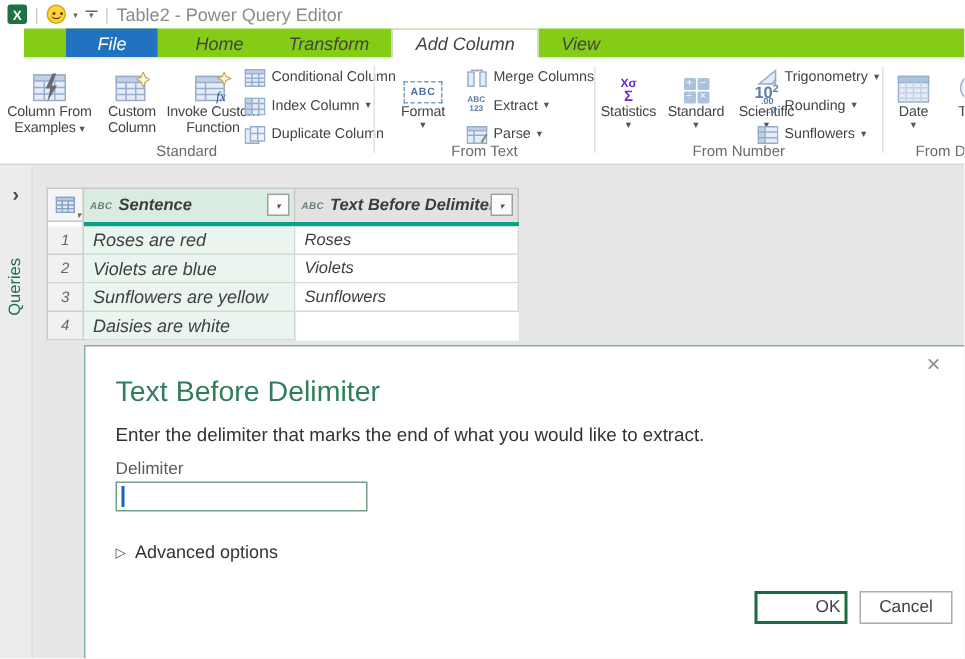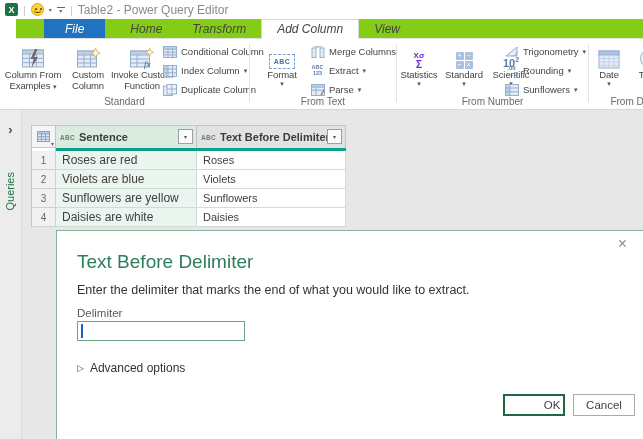--- a/index.html
+++ b/index.html
@@ -55,21 +55,21 @@
 
   
   .mainbg{position:absolute;left:0;top:110px;width:100%;height:329px;background:#e7e7e7;}
   .sidebar{position:absolute;left:0;top:0;width:22px;height:100%;background:#ececec;border-right:1px solid #dcdcdc;}
   .chev{position:absolute;top:12px;left:0;width:100%;text-align:center;font-size:13px;font-weight:bold;color:#4a4a4a;cursor:pointer;}
   .queries{position:absolute;top:62px;left:4px;writing-mode:vertical-rl;transform:rotate(180deg);
            font-size:11px;color:#1e7145;}
 
   
   .pqtable{position:absolute;left:31px;top:125px;z-index:1;background:#fff;border-top:1px solid #c6c6c6;border-left:1px solid #c6c6c6;}
-  .trow{display:flex;}
+  .trow{display:flex;font-style:italic;}
   .hcell{height:22px;display:flex;align-items:center;padding:0 4px;border-right:1px solid #c2c2c2;position:relative;}
   .corner{width:24px;height:22px;background:#f5f5f5;border-right:1px solid #c2c2c2;border-bottom:1px solid #c6c6c6;
           display:flex;align-items:center;justify-content:center;position:relative;}
   .corner .ccar{position:absolute;right:1px;bottom:0;font-size:6px;color:#666;}
   .hname{font-size:11px;font-weight:bold;color:#3c3c3c;margin-left:4px;white-space:nowrap;overflow:hidden;}
   .typeic{font-size:6.5px;color:#6e7d72;font-weight:bold;letter-spacing:0.3px;flex:0 0 auto;}
   .filterbtn{position:absolute;right:3px;top:3px;width:15px;height:15px;background:#fbfbfb;border:1px solid #9f9f9f;
              display:flex;align-items:center;justify-content:center;font-size:6px;color:#555;cursor:pointer;}
   .hsel{background:#d9ecdf;width:141px;}
   .hnorm{background:#e2e2e2;width:149px;}
@@ -409,21 +409,20 @@
       <div class="tcell">Violets</div>
     </div>
     <div class="trow">
       <div class="ncell">3</div>
       <div class="scell">Sunflowers are yellow</div>
       <div class="tcell">Sunflowers</div>
     </div>
     <div class="trow">
       <div class="ncell">4</div>
       <div class="scell">Daisies are white</div>
-      <div class="tcell">Daisies</div>
     </div>
   </div>
 
   <div class="dialog">
     <div class="dclose">×</div>
     <div class="dtitle">Text Before Delimiter</div>
     <div class="ddesc">Enter the delimiter that marks the end of what you would like to extract.</div>
     <div class="dfield">Delimiter</div>
     <input class="dinput" type="text" value="" style="">
     <div class="dcaret"></div>

